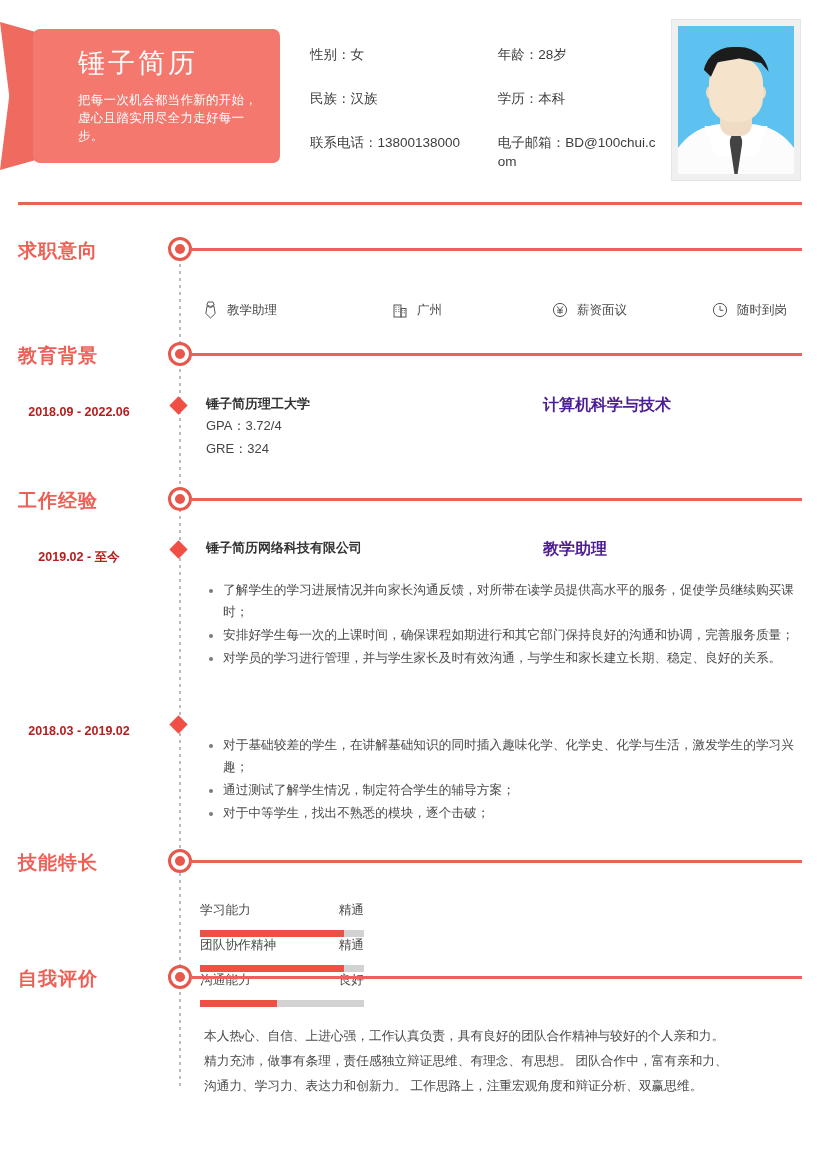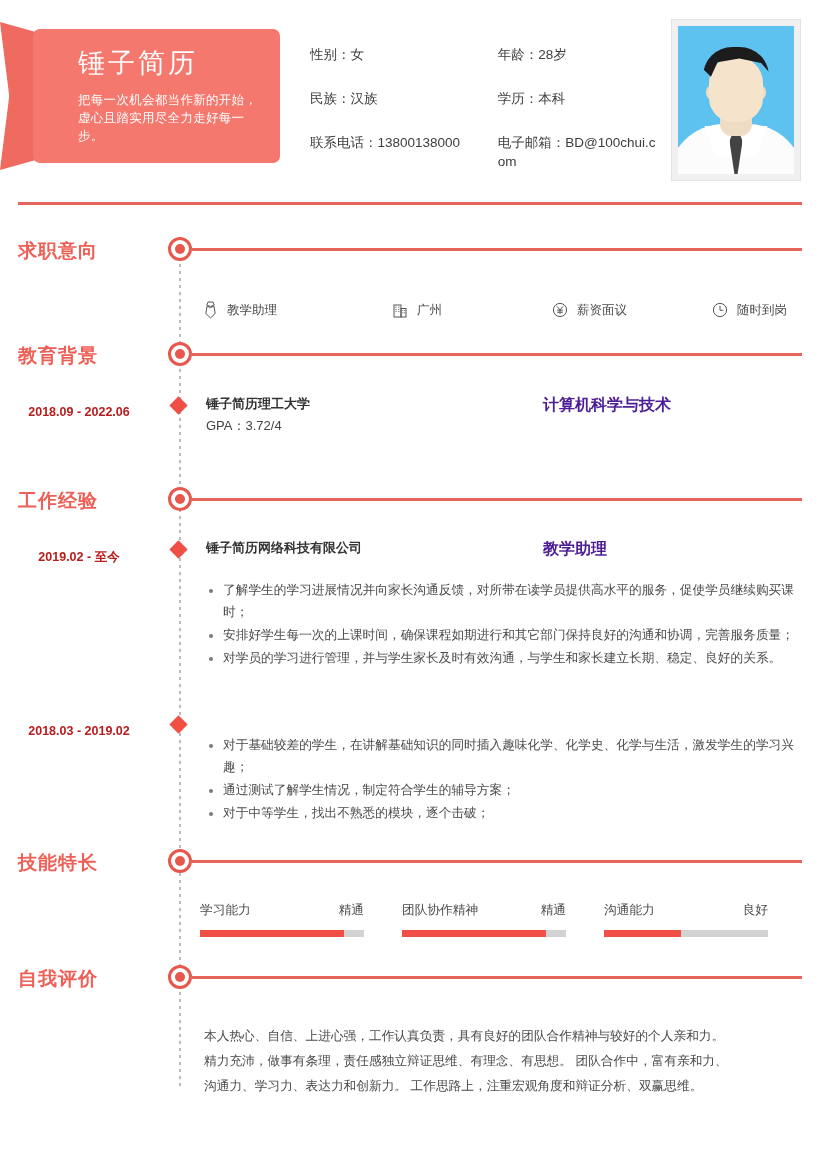--- a/index.html
+++ b/index.html
@@ -152,21 +152,21 @@
   ul.bullets li {
     position: relative; padding-left: 17px; font-size: 12.7px; color: #4a4a4a;
     line-height: 1.72; margin-bottom: 1px;
   }
   ul.bullets li::before {
     content: ""; position: absolute; left: 3px; top: 9px;
     width: 4px; height: 4px; border-radius: 50%; background: #7a7a7a;
   }
 
   
-  .skills { position: absolute; left: 200px; top: 52px; width: 606px; display: flex; }
+  .skills { position: absolute; left: 200px; top: 52px; width: 606px; display: flex; flex-direction: column; }
   .skill { width: 202px; padding-right: 38px; }
   .skill-head { display: flex; justify-content: space-between; align-items: baseline; }
   .skill-name { font-size: 12.7px; color: #4a4a4a; }
   .skill-level { font-size: 12.7px; color: #4a4a4a; }
   .skill-track { margin-top: 11px; height: 7px; background: #d2d2d2; width: 100%; }
   .skill-fill { height: 7px; background: #ef4f45; }
 
   
   .summary {
     position: absolute; left: 204px; top: 58px; width: 598px;
@@ -281,20 +281,21 @@
     <div class="entry" style="top:54px">
       <div class="entry-date">2018.09 - 2022.06</div>
       <div class="entry-diamond"></div>
       <div class="entry-main">
         <div class="entry-head">
           <div class="entry-org">锤子简历理工大学</div>
           <div class="entry-role">计算机科学与技术</div>
         </div>
         <div class="entry-sub">
           <div>GPA：3.72/4</div>
+          <div>GRE：324</div>
         </div>
       </div>
     </div>
   </div>
 
   <div class="section" style="top:488px">
     <div class="sec-title">工作经验</div>
     <div class="sec-marker">
         <i></i>
       </div>

